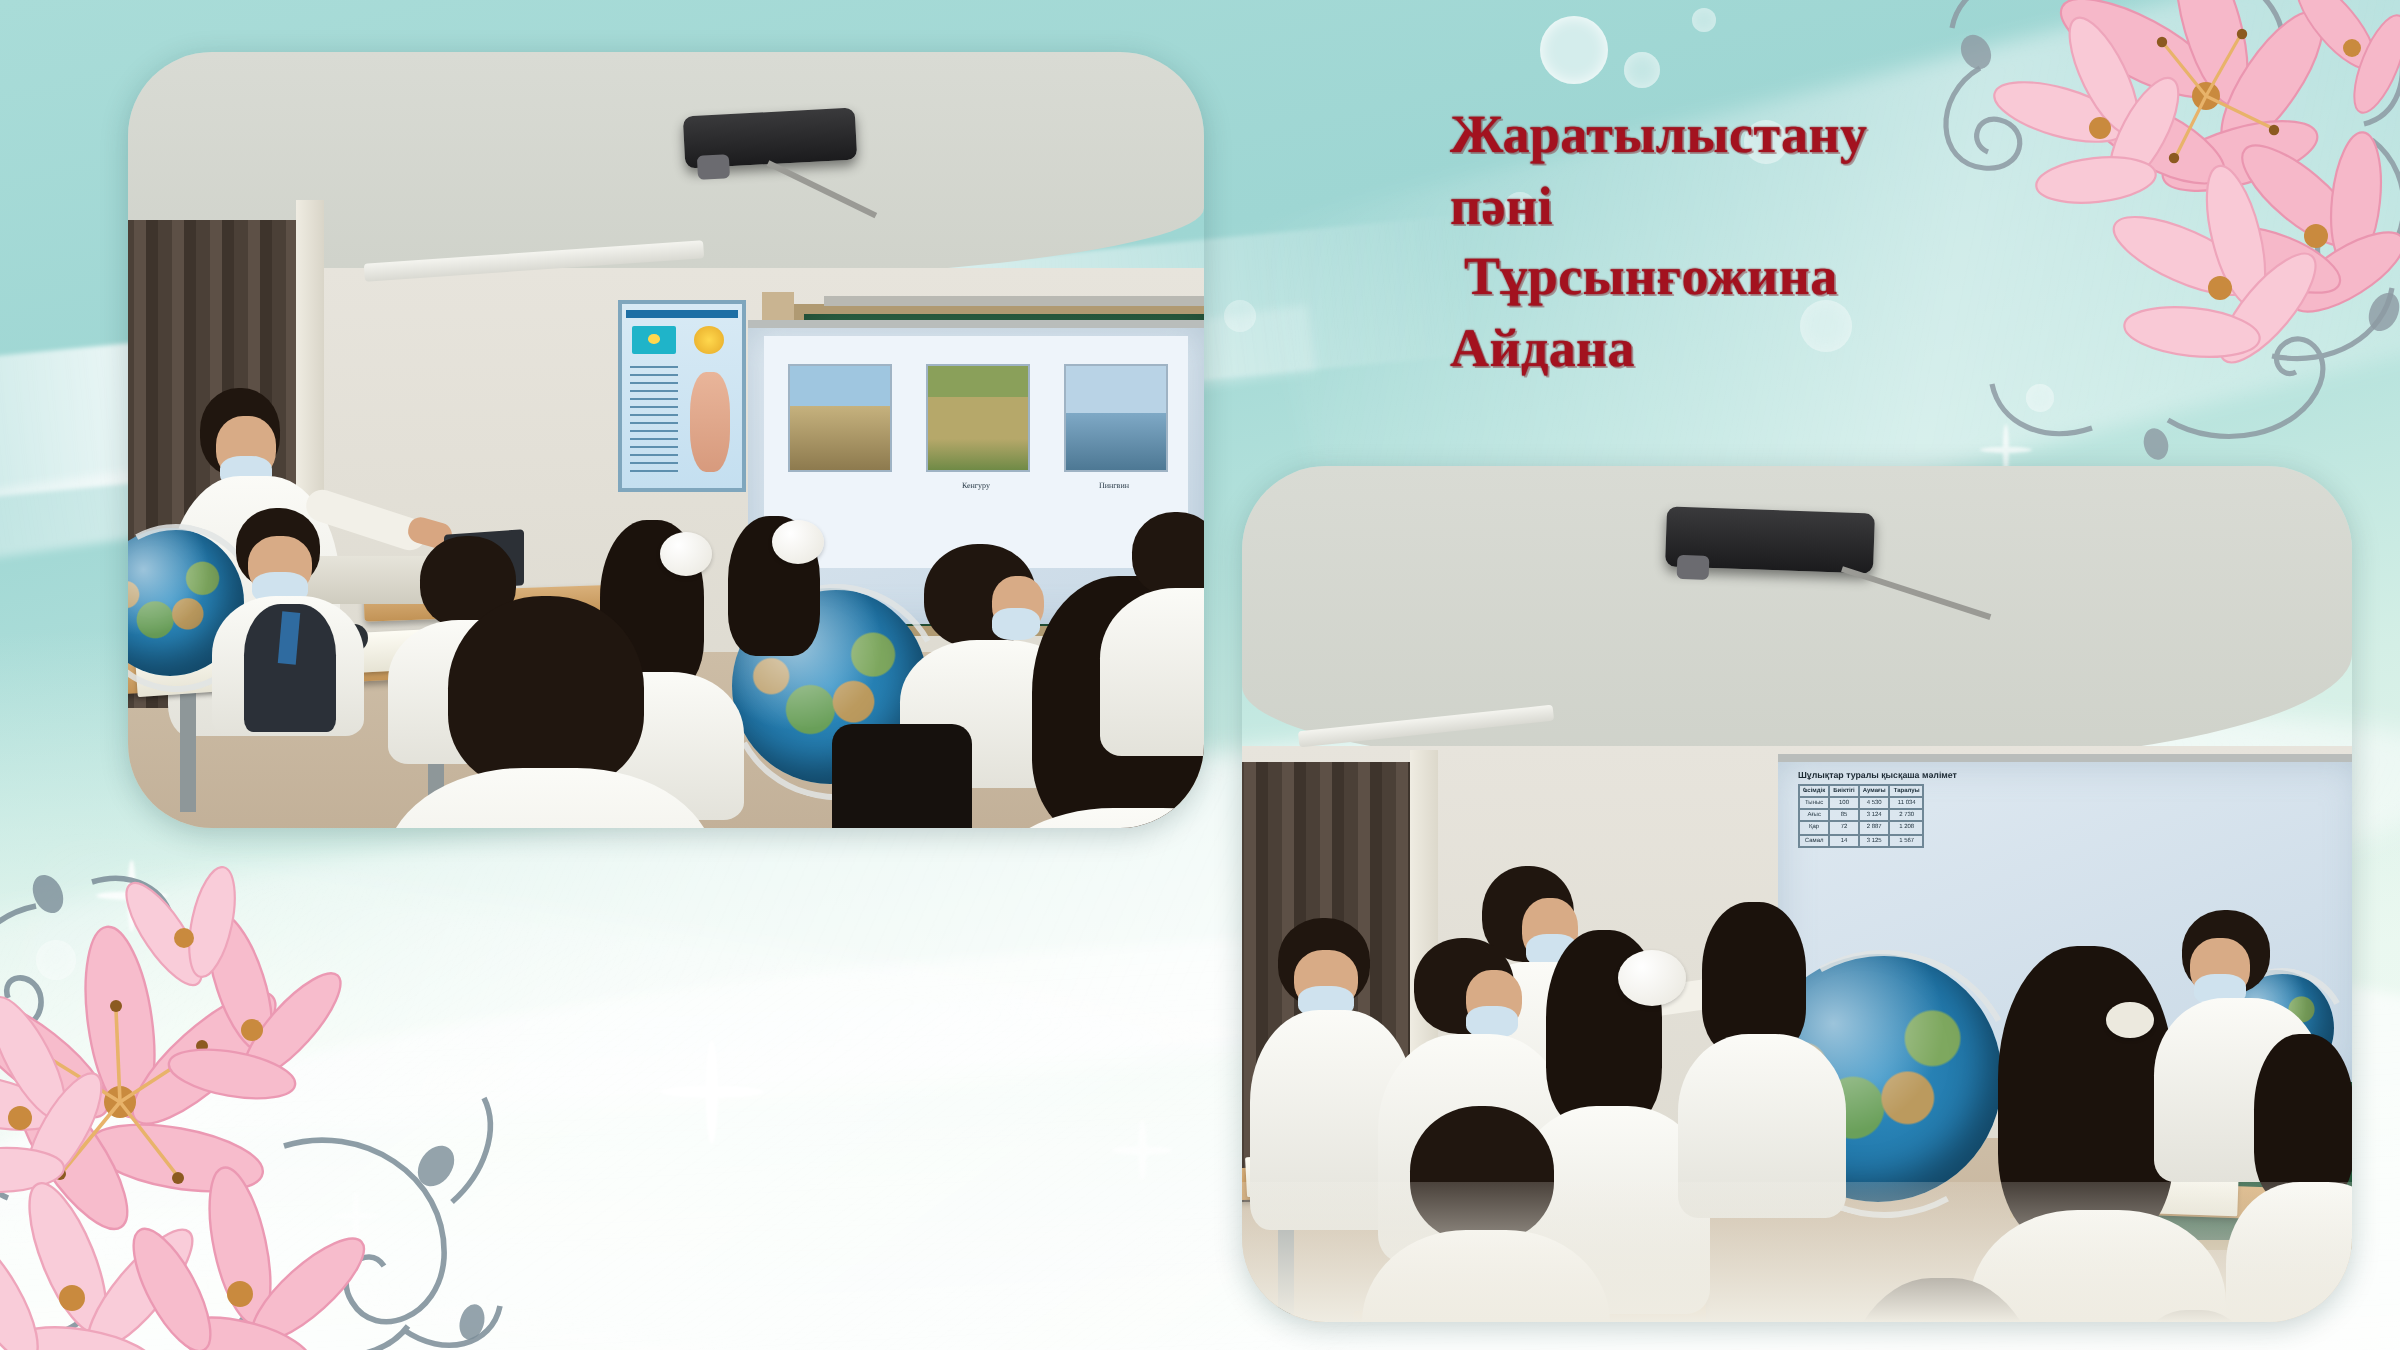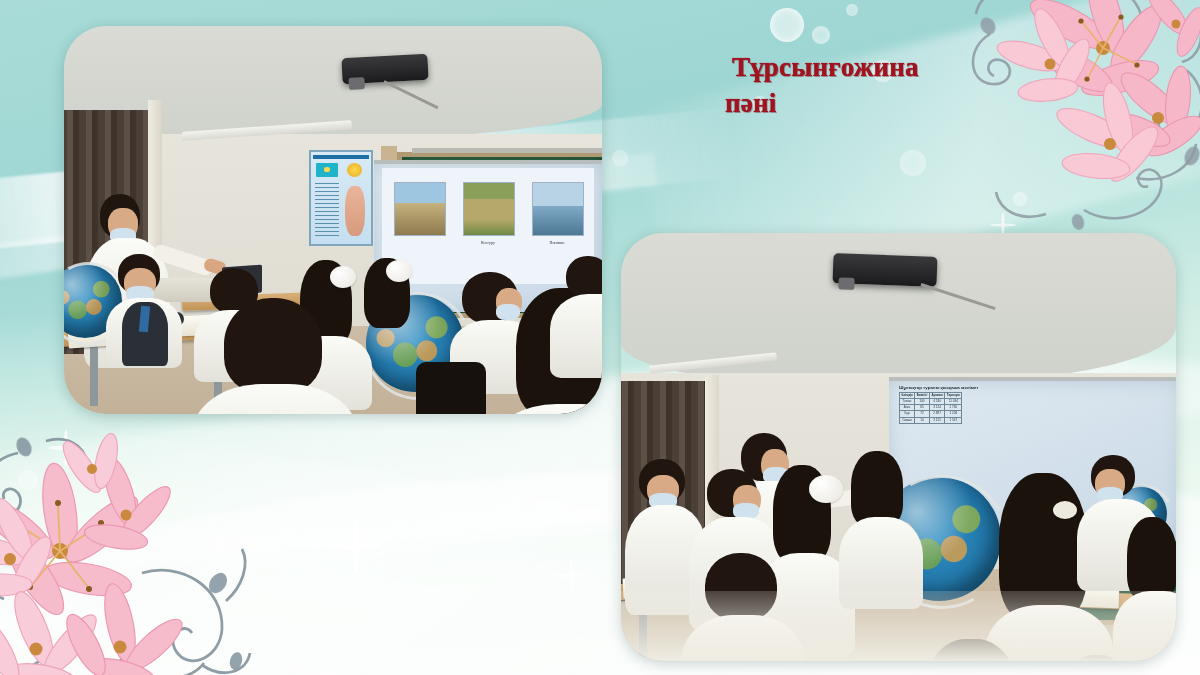--- a/index.html
+++ b/index.html
@@ -568,17 +568,19 @@
     <g>
       <g fill="#f9ccd9" stroke="#eea5bb" stroke-width="1.1">
         <ellipse cx="108" cy="34" rx="10" ry="30" transform="rotate(-34 108 34)"></ellipse>
         <ellipse cx="132" cy="28" rx="10" ry="28" transform="rotate(12 132 28)"></ellipse>
       </g>
       <circle cx="118" cy="36" r="5" fill="#c98a3e"></circle>
     </g>
   </svg>
 
   <div id="title">
+    <span class="ln">Жаратылыстану</span>
+    <span class="ln">пәні</span>
     <span class="ln">&nbsp;Тұрсынғожина</span>
-    <span class="ln">пәні</span>
+    <span class="ln">Айдана</span>
   </div>
 
 </div>
 
 </body></html>

